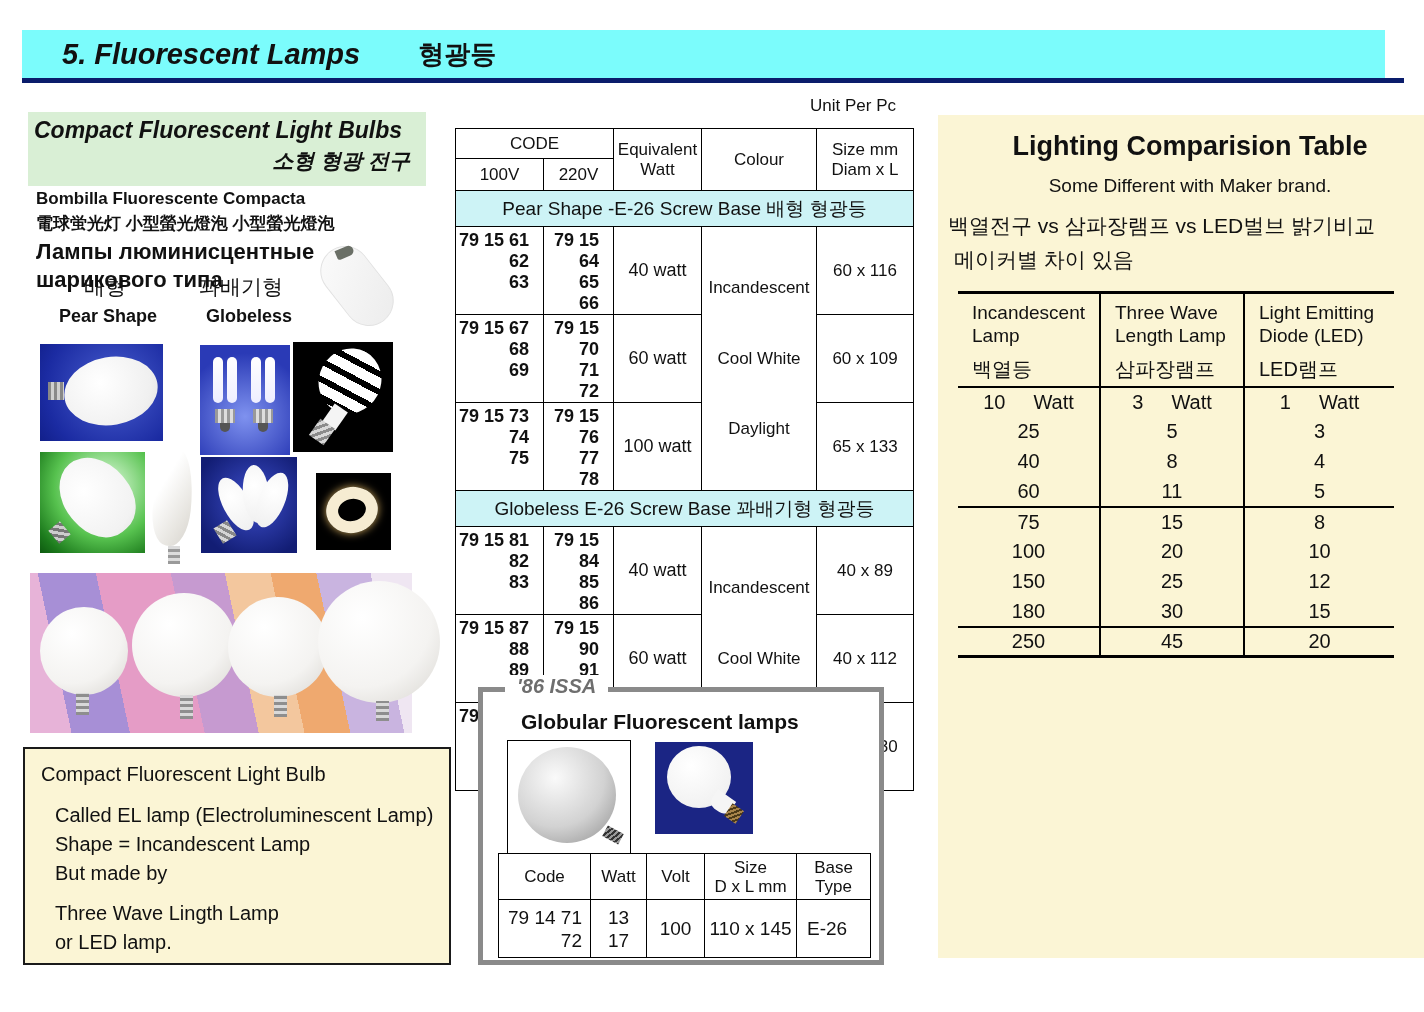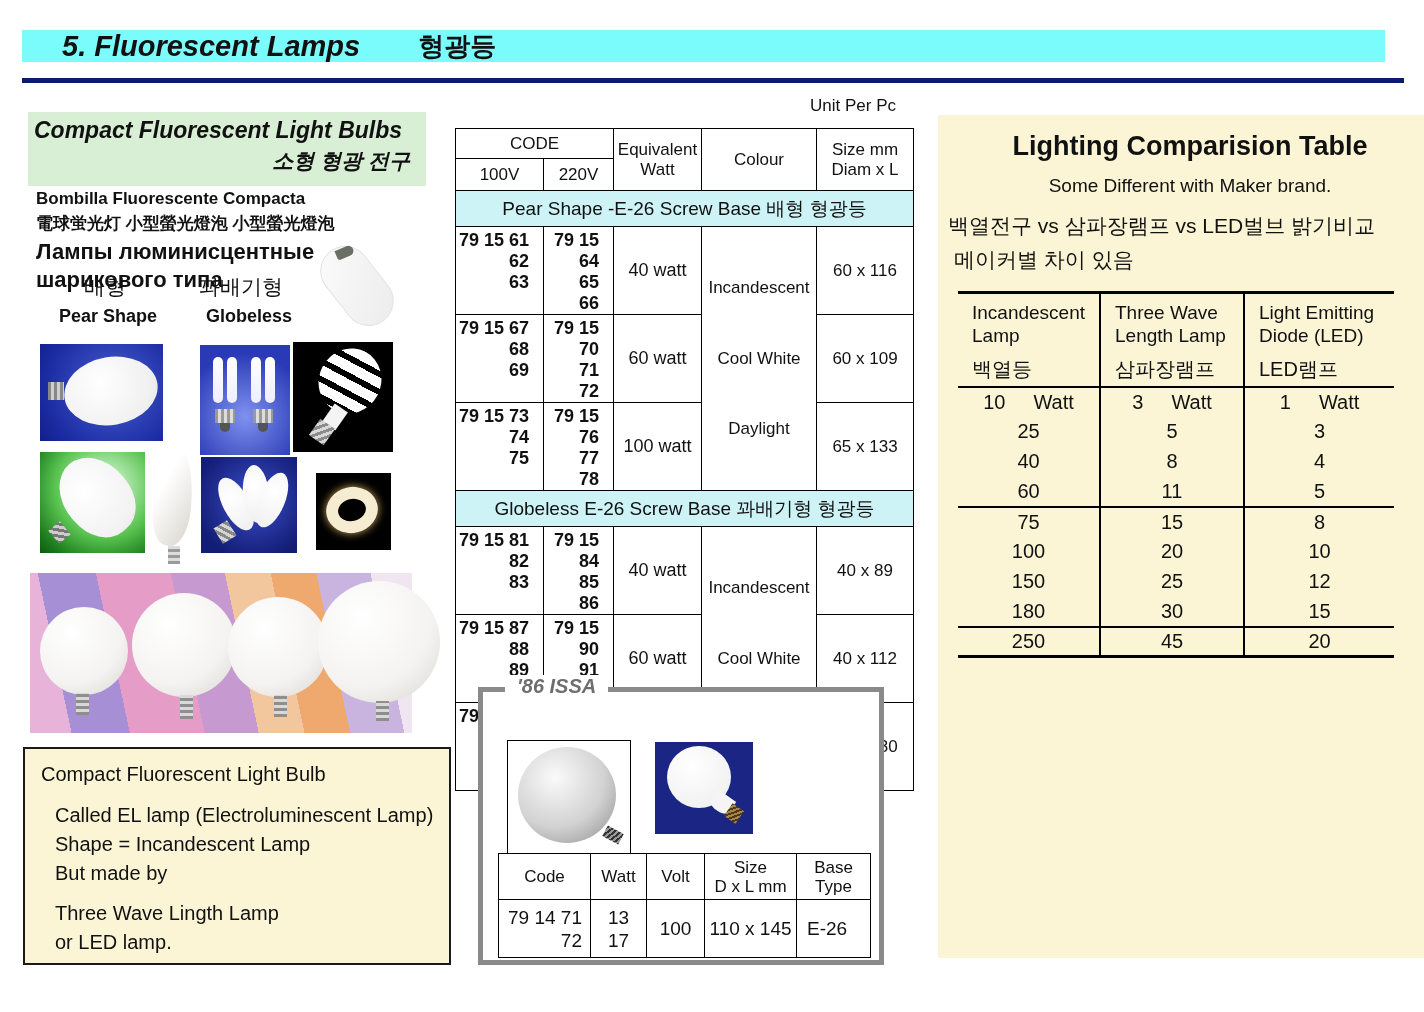--- a/index.html
+++ b/index.html
@@ -1,21 +1,21 @@
 <!DOCTYPE html>
 <html><head>
 <meta charset="utf-8">
 <style>
   * { margin:0; padding:0; box-sizing:border-box; }
   body { background:#fff; font-family:"Liberation Sans", sans-serif; color:#111; }
   .page { position:relative; width:1424px; height:1012px; background:#fff; overflow:hidden; }
   .pre { white-space:pre-line; }
 
   
-  .titlebar { position:absolute; left:22px; top:30px; width:1363px; height:32px;
+  .titlebar { position:absolute; left:22px; top:30px; width:1363px; height:48px;
               background:#7bfcfc; display:flex; align-items:center; }
   .t-en { font-style:italic; font-weight:bold; font-size:29px; margin-left:40px; }
   .t-ko { font-weight:bold; font-size:26px; margin-left:58px; }
   .navyline { position:absolute; left:22px; top:78px; width:1382px; height:5px; background:#0a1c6b; }
 
   
   .greenbox { position:absolute; left:28px; top:112px; width:398px; height:74px; background:#d9efd5; }
   .g-en { font-size:23px; font-weight:bold; font-style:italic; padding:5px 0 0 6px; }
   .g-ko { font-size:21px; font-weight:bold; font-style:italic; text-align:right; padding-right:16px; margin-top:3px; }
   .langs { position:absolute; left:36px; top:189px; width:400px; font-weight:bold; }
@@ -325,20 +325,21 @@
 98</td>
         <td class="watt">100 watt</td>
         <td class="size">48 x 130</td>
       </tr>
     </tbody>
       </table>
   </div>
 
   <div class="issa">
     <div class="issa-tag">'86 ISSA</div>
+    <div class="issa-head">Globular Fluorescent lamps</div>
     <div class="issa-imgL">
       <div class="sphere"></div>
       <div class="base"></div>
     </div>
     <div class="issa-imgR">
       <div class="g"></div>
       <div class="n"></div>
       <div class="b"></div>
     </div>
     <div class="gtblwrap">

